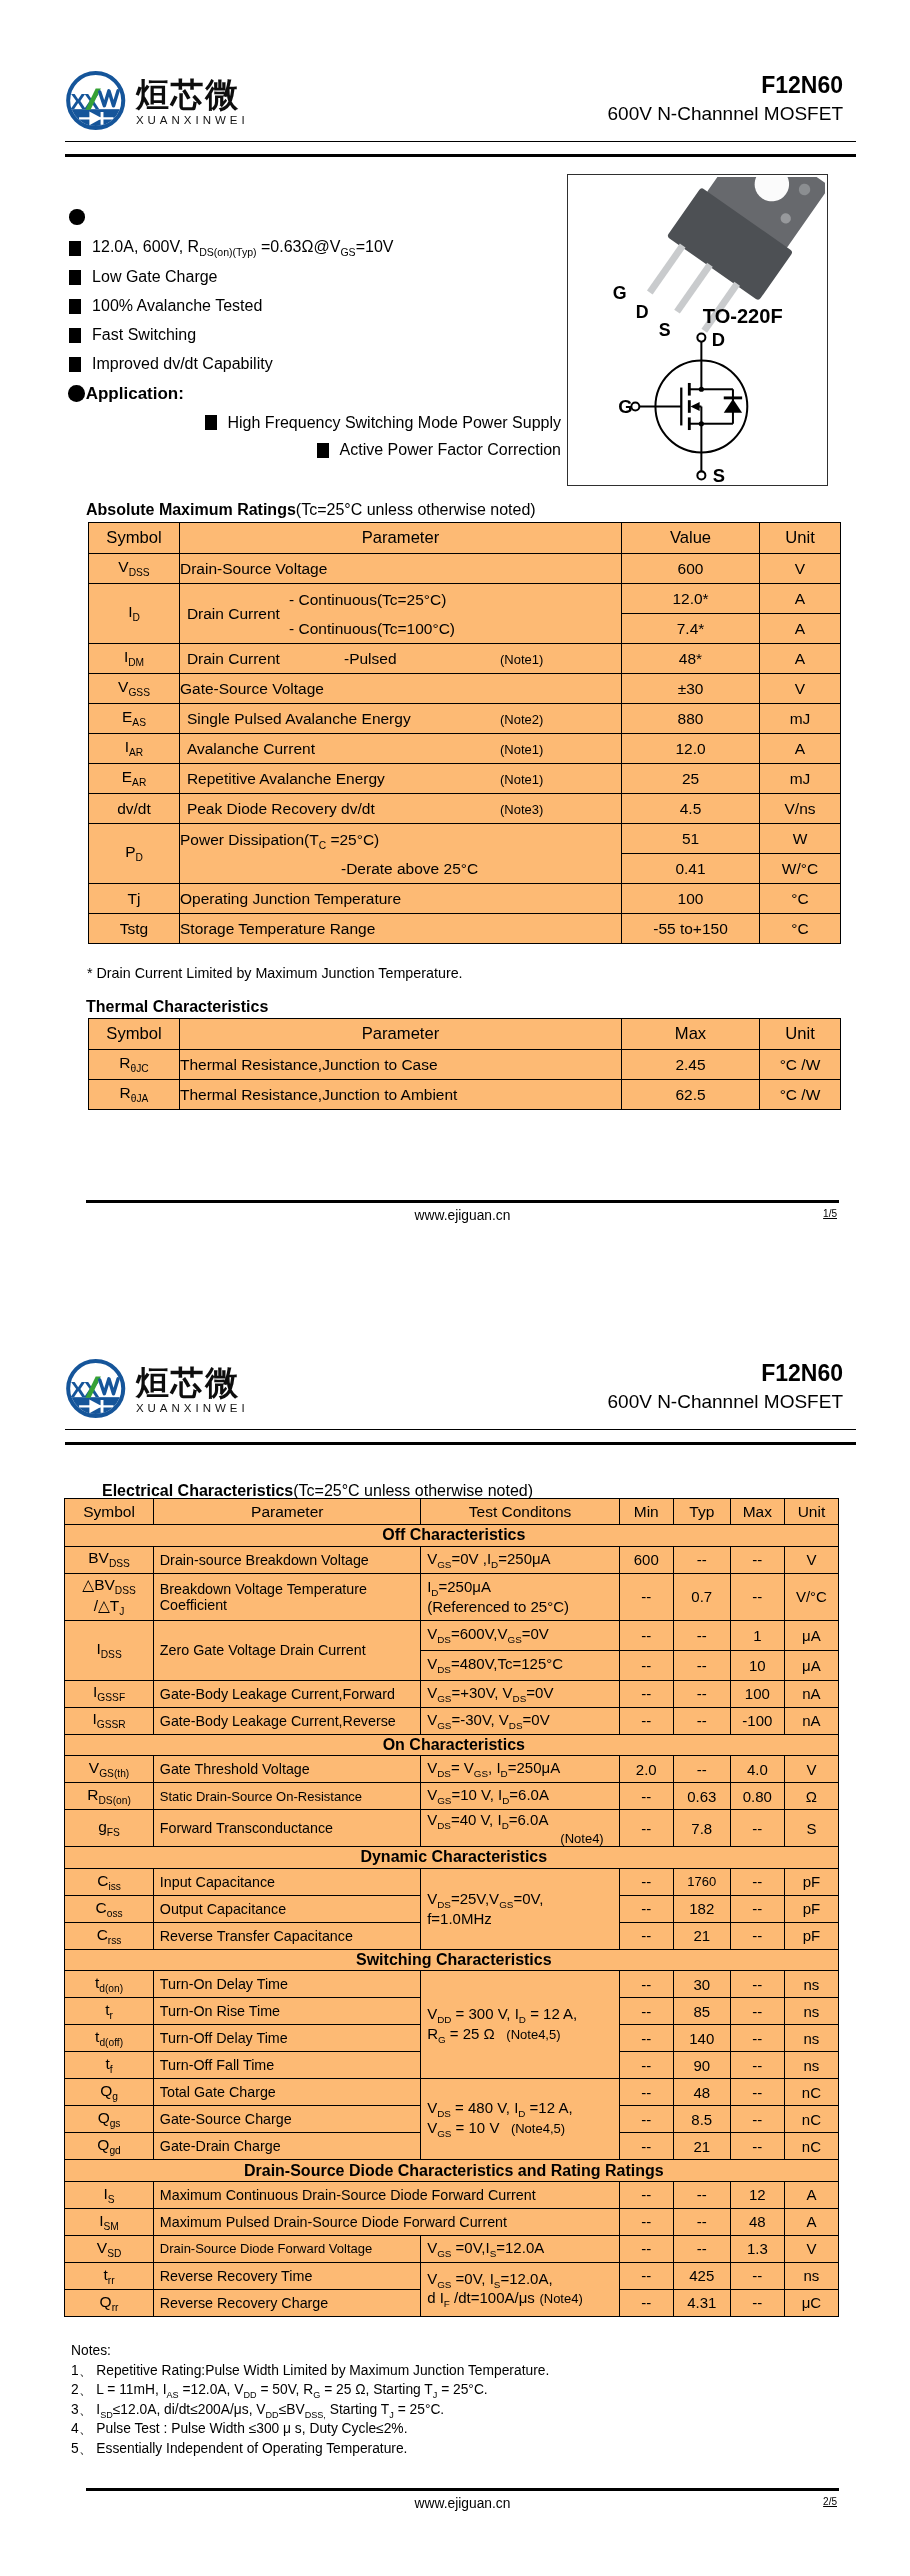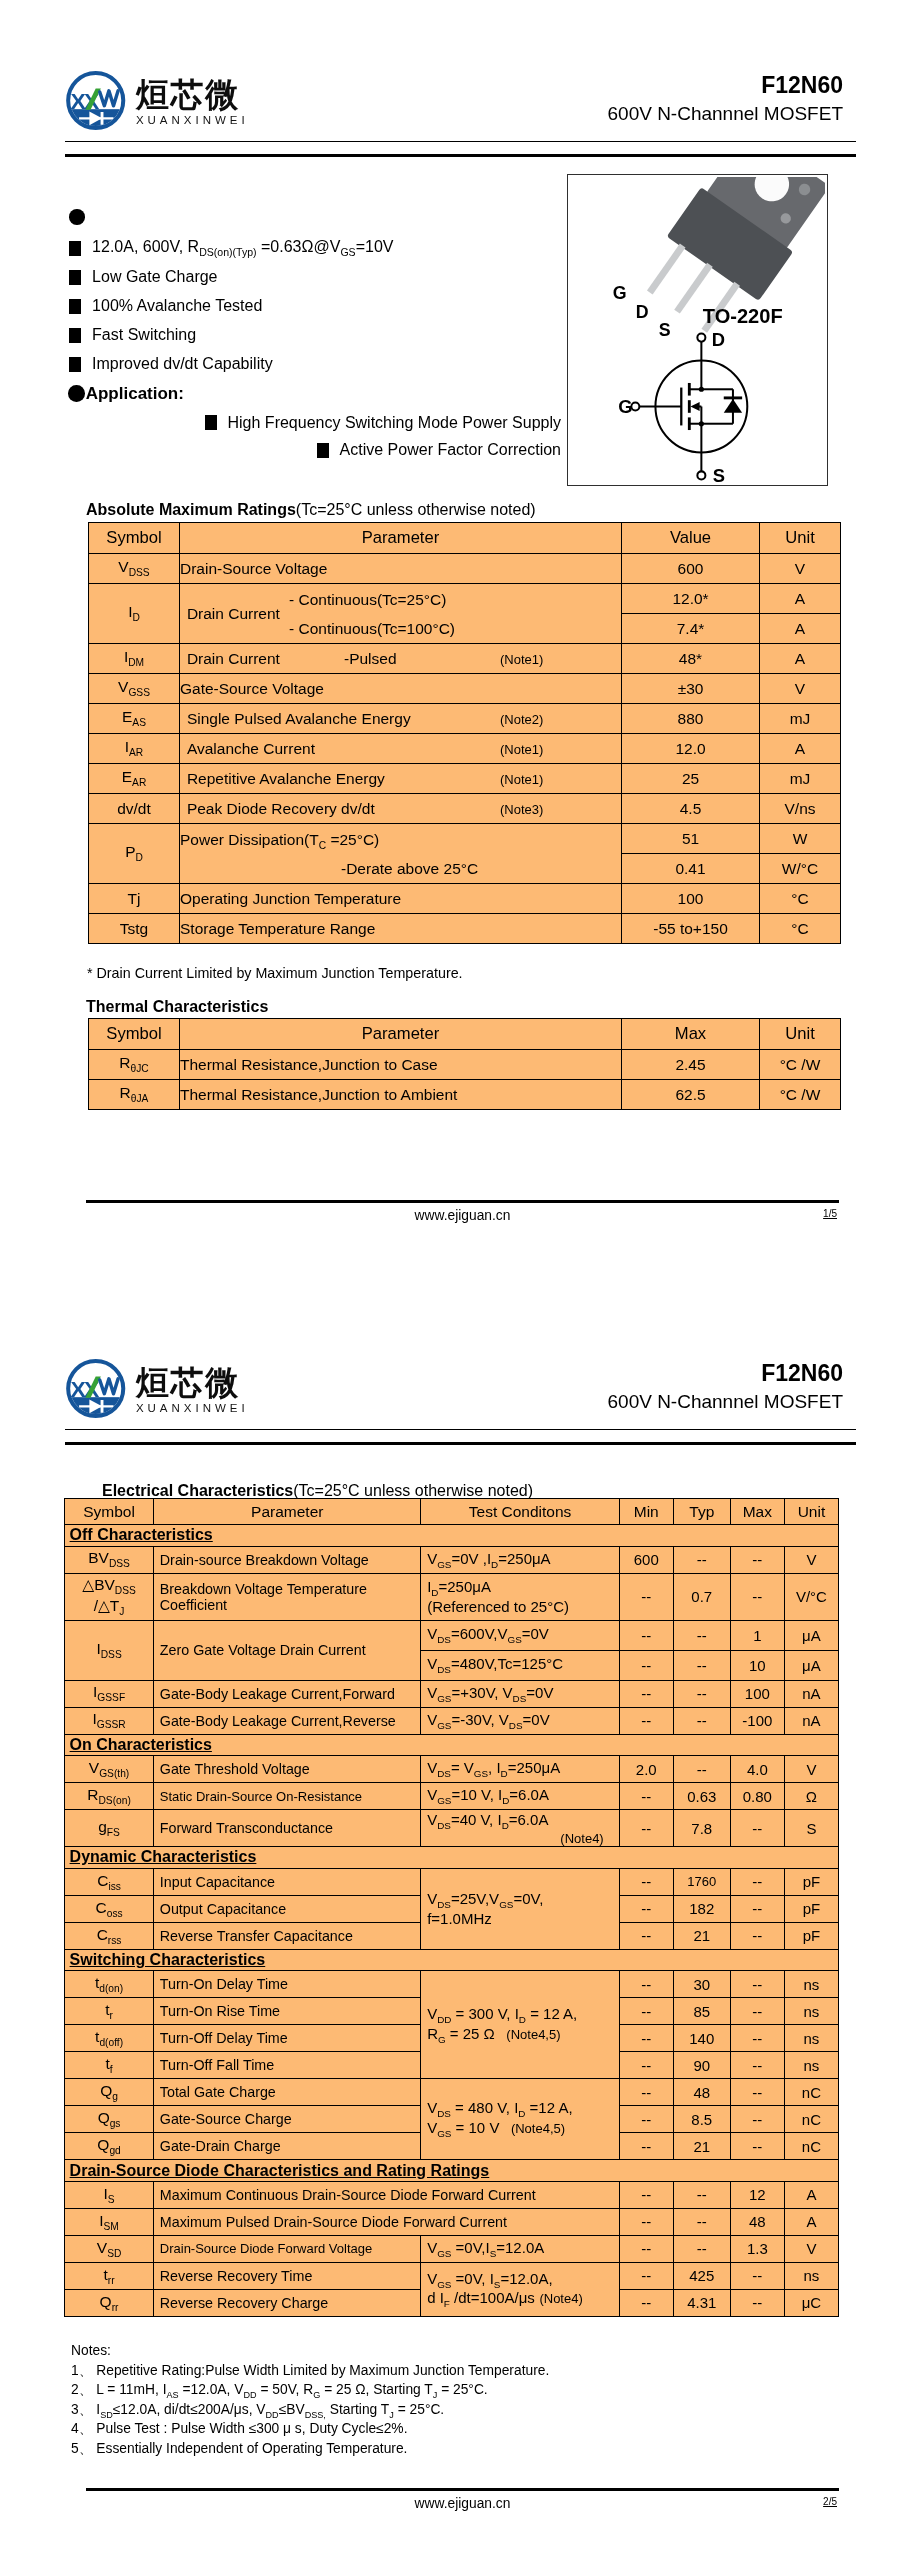--- a/index.html
+++ b/index.html
@@ -47,21 +47,21 @@
   .pline2a{height:29px;line-height:29px;}
   .pline2b{margin-left:161px;height:29px;line-height:29px;}
   .footnote{position:absolute;left:87px;top:965px;font-size:14.3px;}
   
   .el-tbl{position:absolute;left:64px;top:210px;width:775px;}
   .el-tbl th{font-size:15.5px;height:25px;}
   .el-tbl td{font-size:15px;}
   .el-tbl .sym{font-size:15.5px;}
   .el-tbl .par{text-align:left;padding-left:5.7px;font-size:14.3px;}
   .el-tbl .cnd{text-align:left;padding-left:5.7px;font-size:15px;}
-  .sec td{height:20.6px;font-weight:bold;font-size:16px;text-align:left;padding-left:4.6px;text-decoration:underline;}
+  .sec td{height:20.6px;font-weight:bold;font-size:16px;text-align:center;padding-left:4.6px;}
   .r46 td{height:26px;}
   .r80 td{height:46px;}
   .r50e td{height:29px;}
   .r62 td{height:36px;}
   .cnote{margin-left:11.5px;font-size:13px;}
   .cright{text-align:right;padding-right:15px;font-size:13px;}
   
   .notes{position:absolute;left:71px;top:1053px;font-size:13.8px;}
   .notes .nt{height:19.5px;line-height:19.5px;}
   

